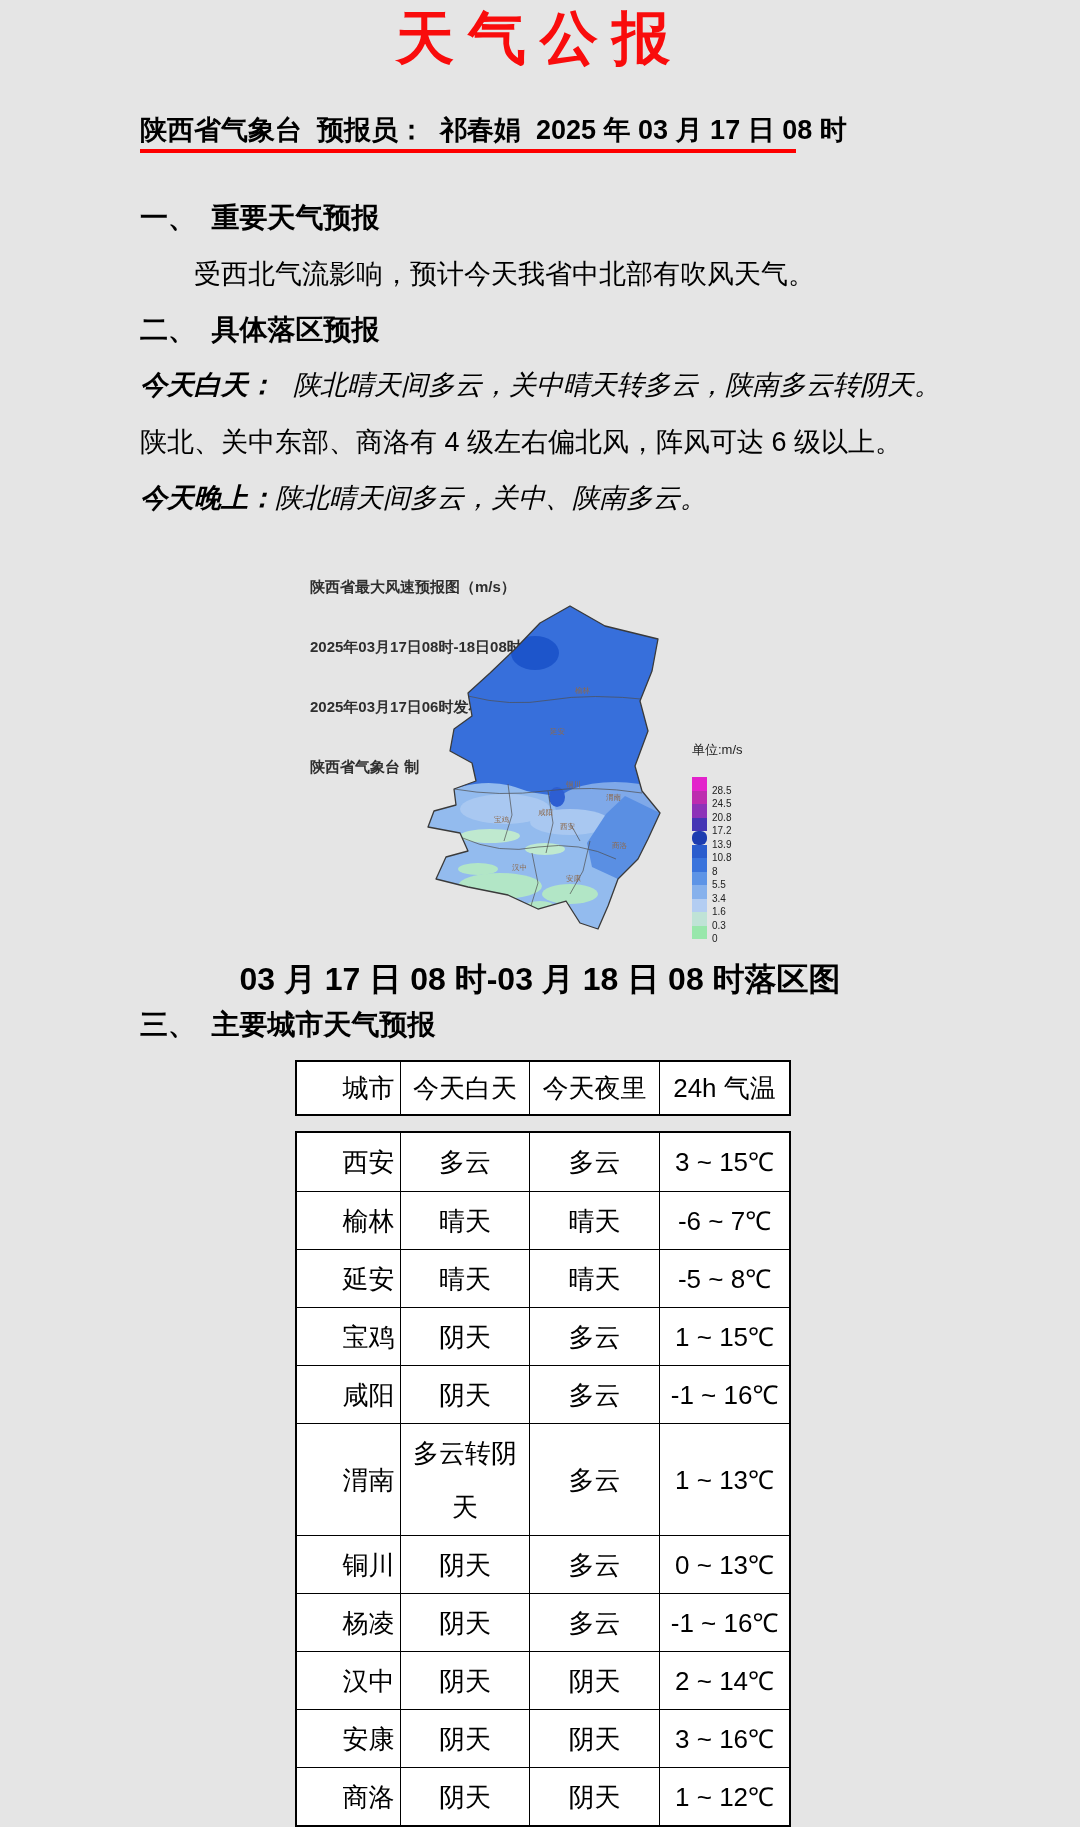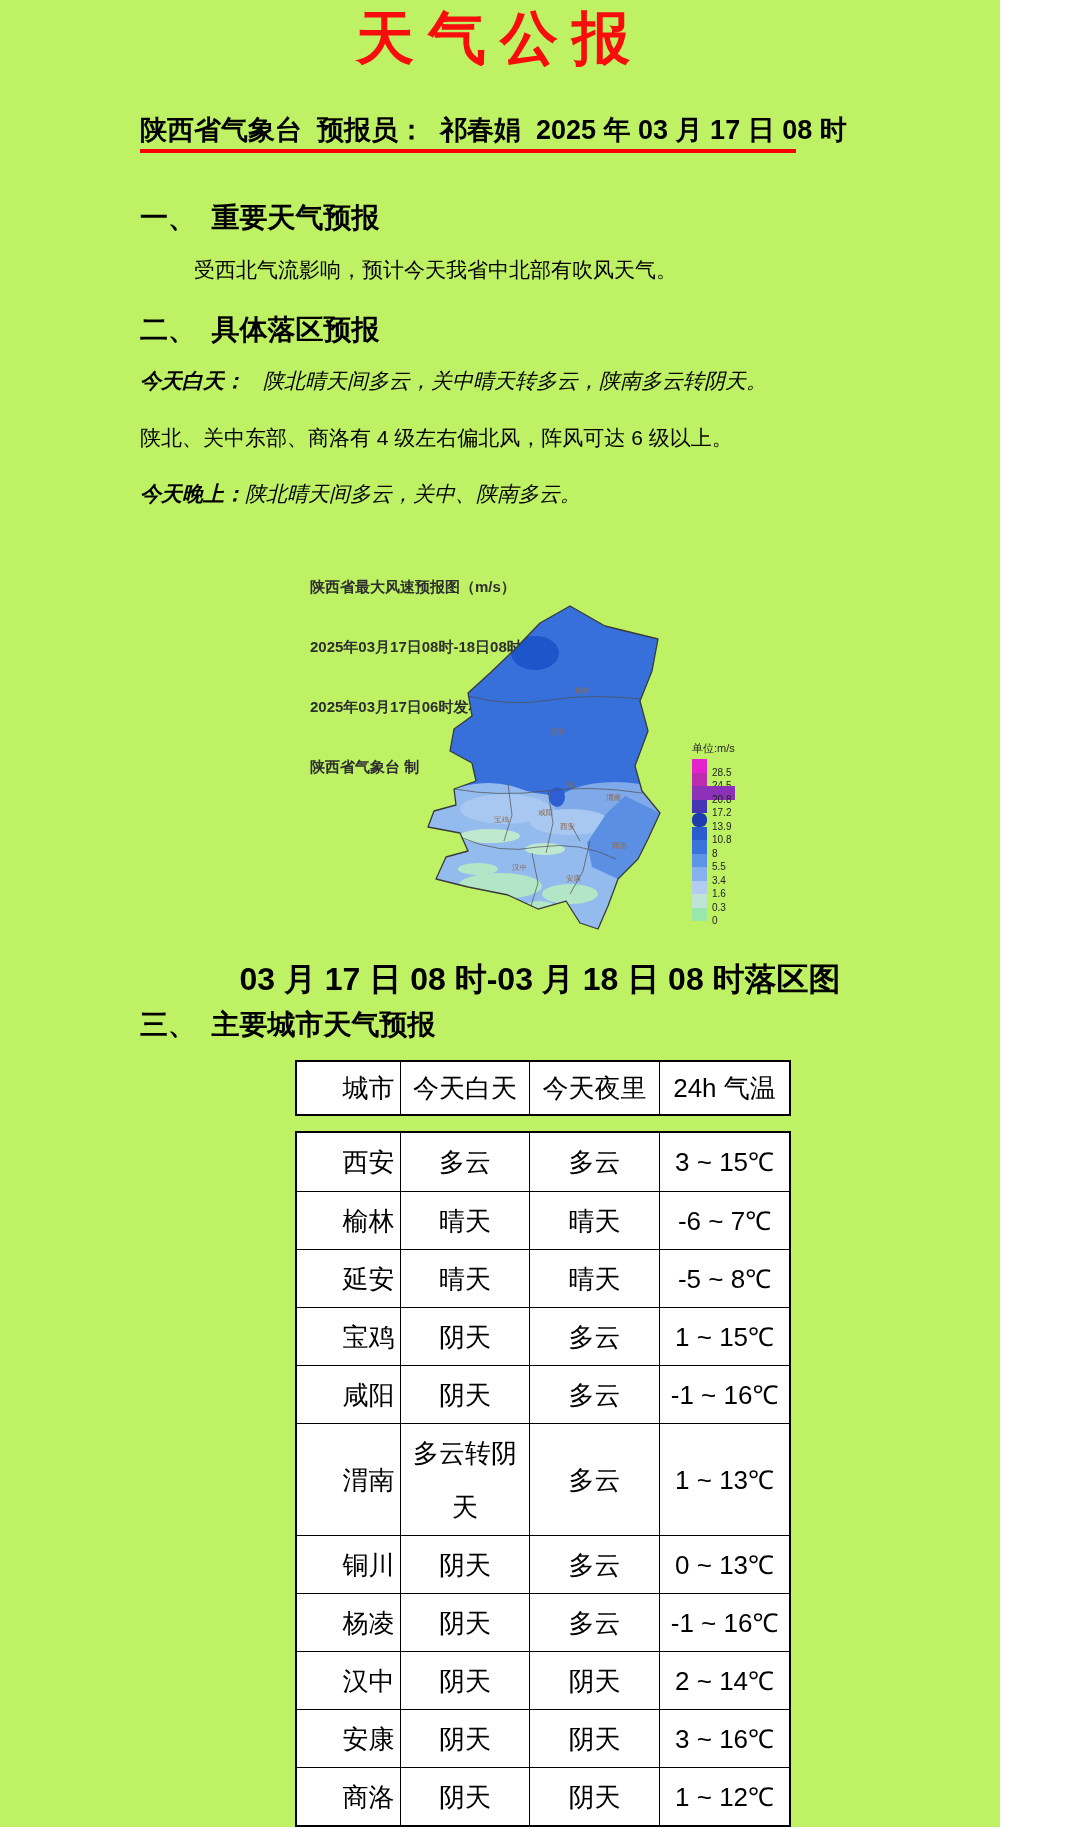--- a/index.html
+++ b/index.html
@@ -1,45 +1,45 @@
 <!DOCTYPE html>
 <html><head>
 <meta charset="utf-8">
 <style>
   html,body{margin:0;padding:0;background:#fff;}
-  .page{position:relative;width:1000px;height:1827px;background:#bef264;overflow:hidden;
+  .page{position:relative;width:1080px;height:1827px;background:#e5e5e5;overflow:hidden;
         font-family:"Liberation Sans", sans-serif;color:#000;}
 
   .doc-title{position:absolute;top:0px;left:0;width:100%;text-align:center;
              font-size:58px;font-weight:bold;letter-spacing:14px;color:#f90c0c;white-space:pre;}
 
   .byline{position:absolute;left:140px;top:112px;font-size:27px;font-weight:bold;white-space:pre;}
   .red-rule{position:absolute;left:140px;top:149px;width:656px;height:4px;background:#fe0000;}
 
   .h2{position:absolute;left:140px;font-size:28px;font-weight:bold;white-space:pre;}
   .h-s1{top:199px;}
   .h-s2{top:311px;}
   .h-s3{top:1006px;}
 
-  .para{position:absolute;left:140px;font-size:21px;white-space:pre-wrap;}
+  .para{position:absolute;left:140px;font-size:27px;white-space:pre-wrap;}
   .p-s1{top:256px;left:194px;}
   .p-day{top:367px;font-style:italic;}
   .p-wind{top:424px;}
   .p-night{top:480px;font-style:italic;}
   .lead{font-weight:bold;}
   .lead-gap{margin-right:18px;}
 
   .map-titles{position:absolute;left:310px;top:537px;width:400px;text-align:left;
               font-size:15px;font-weight:bold;color:#2e2e2e;line-height:20px;white-space:pre;}
 
   .map-svg{position:absolute;left:420px;top:601px;}
   .maplabel{font-size:7.5px;fill:#8d6a4e;}
 
   .legend{position:absolute;left:692px;top:741px;}
-  .legend-title{font-size:11px;color:#222;margin-bottom:3px;white-space:pre;}
+  .legend-title{font-size:13px;color:#222;margin-bottom:18px;white-space:pre;}
   .lseg{width:15px;height:13.5px;position:relative;}
   .lval{position:absolute;left:20px;bottom:-6px;font-size:10px;color:#222;line-height:12px;}
 
   .map-caption{position:absolute;left:0;top:958px;width:1080px;text-align:center;
                font-size:32px;font-weight:bold;white-space:pre;}
 
   .tbl{position:absolute;left:295px;top:1060px;display:flex;flex-direction:column;align-items:flex-start;}
   .tbl-head{display:inline-flex;border:2px solid #000;height:56px;box-sizing:border-box;background:#fff;}
   .tbl-body{display:inline-flex;flex-direction:column;margin-top:15px;
             border:2px solid #000;border-bottom-width:3px;background:#fff;}
@@ -132,21 +132,21 @@
 
   <div class="legend">
     <div class="legend-title">单位:m/s</div>
     <div class="legend-bar">
         <div class="lseg" style="background: rgb(227, 34, 203);">
           <span class="lval">28.5</span>
         </div>
         <div class="lseg" style="background: rgb(189, 44, 175);">
           <span class="lval">24.5</span>
         </div>
-        <div class="lseg" style="background: rgb(141, 50, 184); padding-left: 28px;">
+        <div class="lseg" style="background: rgb(141, 50, 184);">
           <span class="lval">20.8</span>
         </div>
         <div class="lseg" style="background: rgb(69, 53, 181);">
           <span class="lval">17.2</span>
         </div>
         <div class="lseg" style="background: rgb(28, 60, 176); border-radius: 6px;">
           <span class="lval">13.9</span>
         </div>
         <div class="lseg" style="background: rgb(42, 92, 205);">
           <span class="lval">10.8</span>

